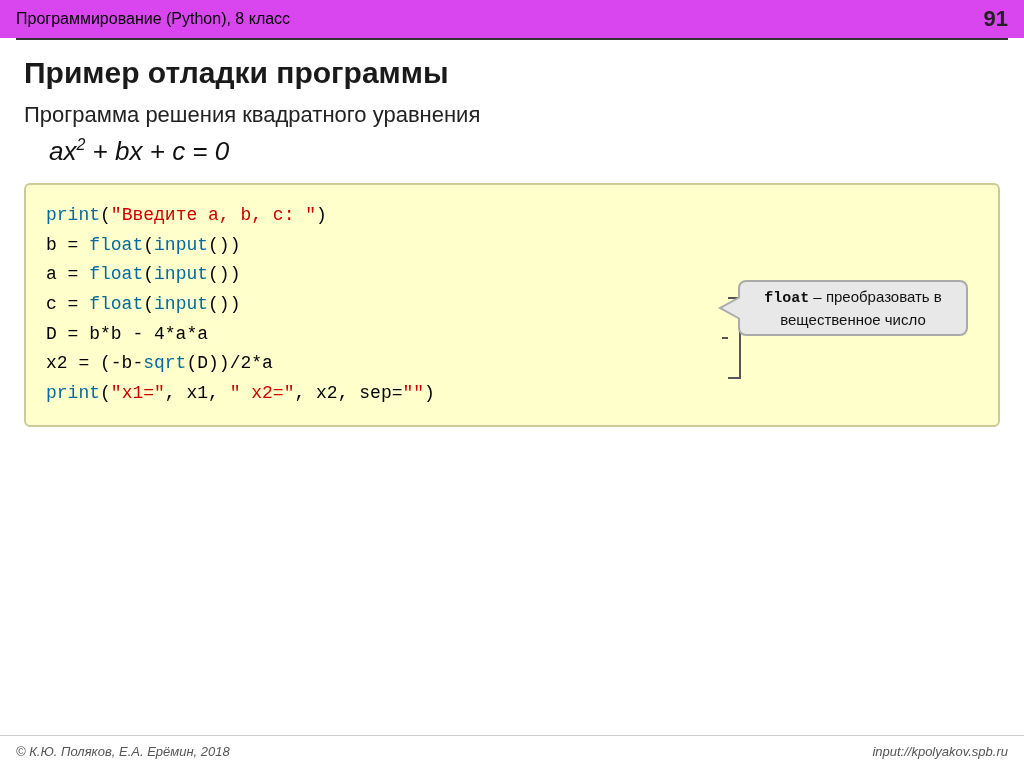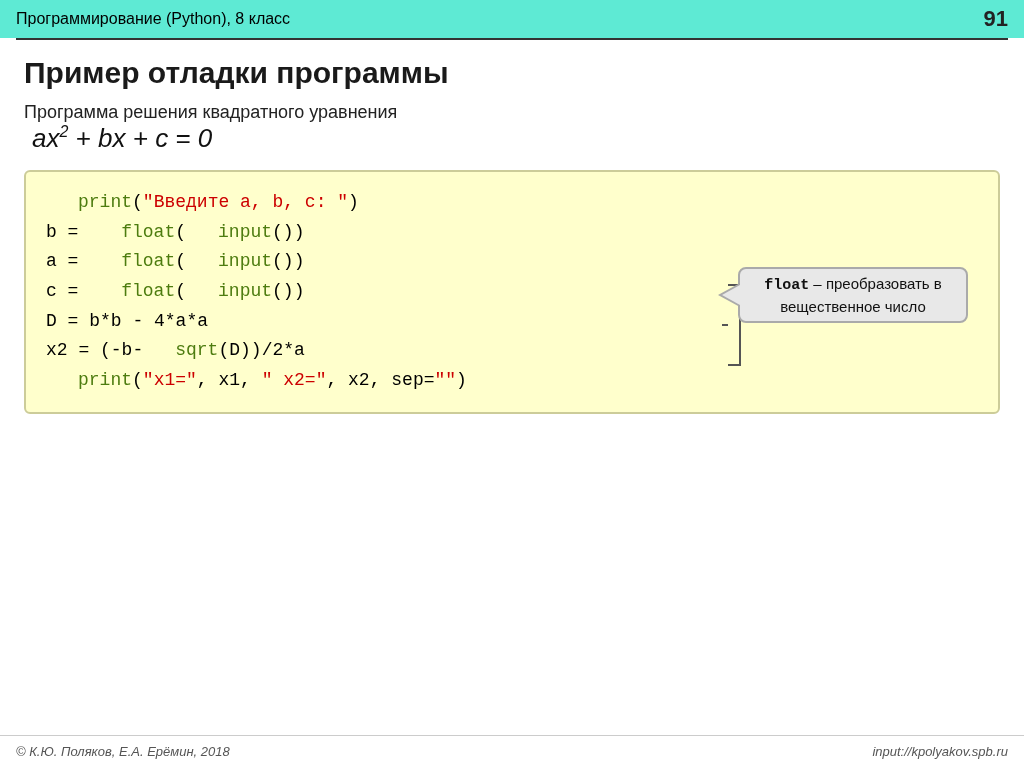--- a/index.html
+++ b/index.html
@@ -11,51 +11,53 @@
       font-family: Arial, sans-serif;
       position: relative;
       overflow: hidden;
     }
 
     .top-bar {
       display: flex;
       justify-content: space-between;
       align-items: center;
       padding: 6px 16px;
-      background: #5eead4;
+      background: #d946ef;
     }
 
     .divider {
       height: 2px;
       background: #333;
       margin: 0 16px;
     }
 
     .main-content {
       padding: 16px 24px;
     }
 
     .slide-title {
       font-size: 30px;
       font-weight: bold;
       color: #1a1a1a;
       margin-bottom: 12px;
     }
 
     .subtitle {
-      font-size: 18px;
+      font-size: 22px;
       color: #222;
+      margin-bottom: 8px;
     }
 
     .formula {
       font-size: 26px;
       font-style: italic;
       color: #111;
       margin-bottom: 16px;
       padding-left: 8px;
+      margin-left: 17px;
     }
 
     .formula sup {
       font-size: 16px;
     }
 
     .code-block {
       background: #ffffcc;
       border: 2px solid #cccc99;
       border-radius: 6px;
@@ -65,21 +67,21 @@
       line-height: 1.65;
       position: relative;
       margin-bottom: 24px;
     }
 
     .code-line {
       white-space: pre;
     }
 
     .kw { color: #0000cc; font-weight: bold; }
-    .fn { color: #4d7c0f; margin-left: 32px; }
+    .fn { color: #0369a1; }
     .str { color: #cc0000; }
 
     
     .callout {
       position: absolute;
       right: 30px;
       top: 95px;
       background: #e8e8e8;
       border: 2px solid #aaa;
       border-radius: 8px;

